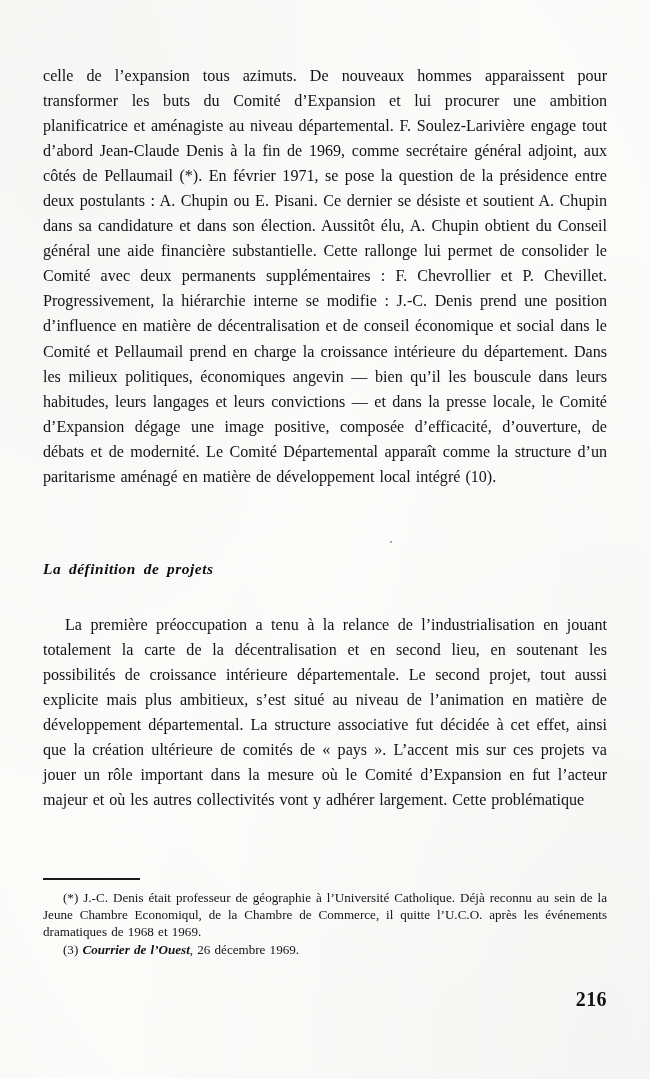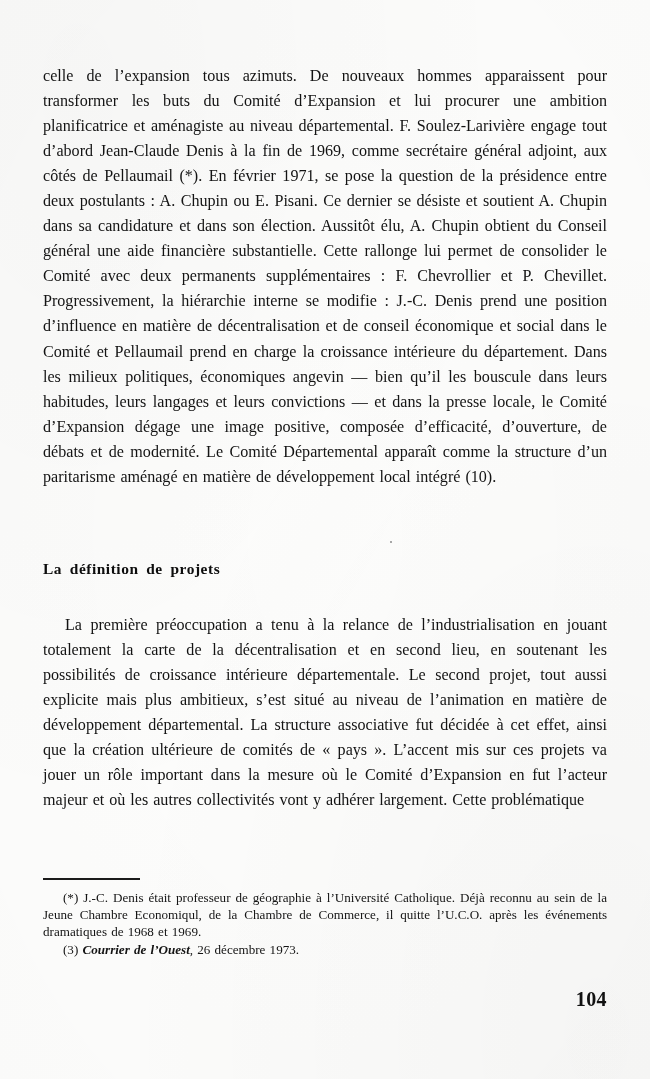--- a/index.html
+++ b/index.html
@@ -56,20 +56,21 @@
 
   h2.section-heading {
     margin: 0;
     font-family: "Liberation Serif", "DejaVu Serif", serif;
     font-size: 15.4px;
     font-weight: bold;
     color: #0d0d0d;
     letter-spacing: 0.035em;
     word-spacing: 0.22em;
     line-height: 20px;
+    font-style: italic;
   }
 
   .gap-before-heading { height: 70px; }
   .gap-after-heading  { height: 33px; }
 
   
   .footnotes {
     position: absolute;
     left: 43px;
     top: 878px;
@@ -146,19 +147,19 @@
     <p class="body-par indent">La première préoccupation a tenu à la relance de l’industrialisation en jouant totalement la carte de la décentralisation et en second lieu, en soutenant les possibilités de croissance intérieure départementale. Le second projet, tout aussi explicite mais plus ambitieux, s’est situé au niveau de l’animation en matière de développement départemental. La structure associative fut décidée à cet effet, ainsi que la création ultérieure de comités de « pays ». L’accent mis sur ces projets va jouer un rôle important dans la mesure où le Comité d’Expansion en fut l’acteur majeur et où les autres collectivités vont y adhérer largement. Cette problématique</p>
 
   </div>
 
   <div class="footnotes">
 
     <hr class="footnote-rule">
 
     <p class="footnote indent">(*) J.-C. Denis était professeur de géographie à l’Université Catholique. Déjà reconnu au sein de la Jeune Chambre Economiqul, de la Chambre de Commerce, il quitte l’U.C.O. après les événements dramatiques de 1968 et 1969.</p>
 
-    <p class="footnote indent"><span>(3) </span><span class="fn-title">Courrier de l’Ouest</span><span>, 26 décembre 1973.</span></p>
+    <p class="footnote indent"><span>(3) </span><span class="fn-title">Courrier de l’Ouest</span><span>, 26 décembre 1969.</span></p>
 
   </div>
 
-  <div class="page-number">104</div>
+  <div class="page-number">216</div>
 
 </div>
 
 </body></html>

